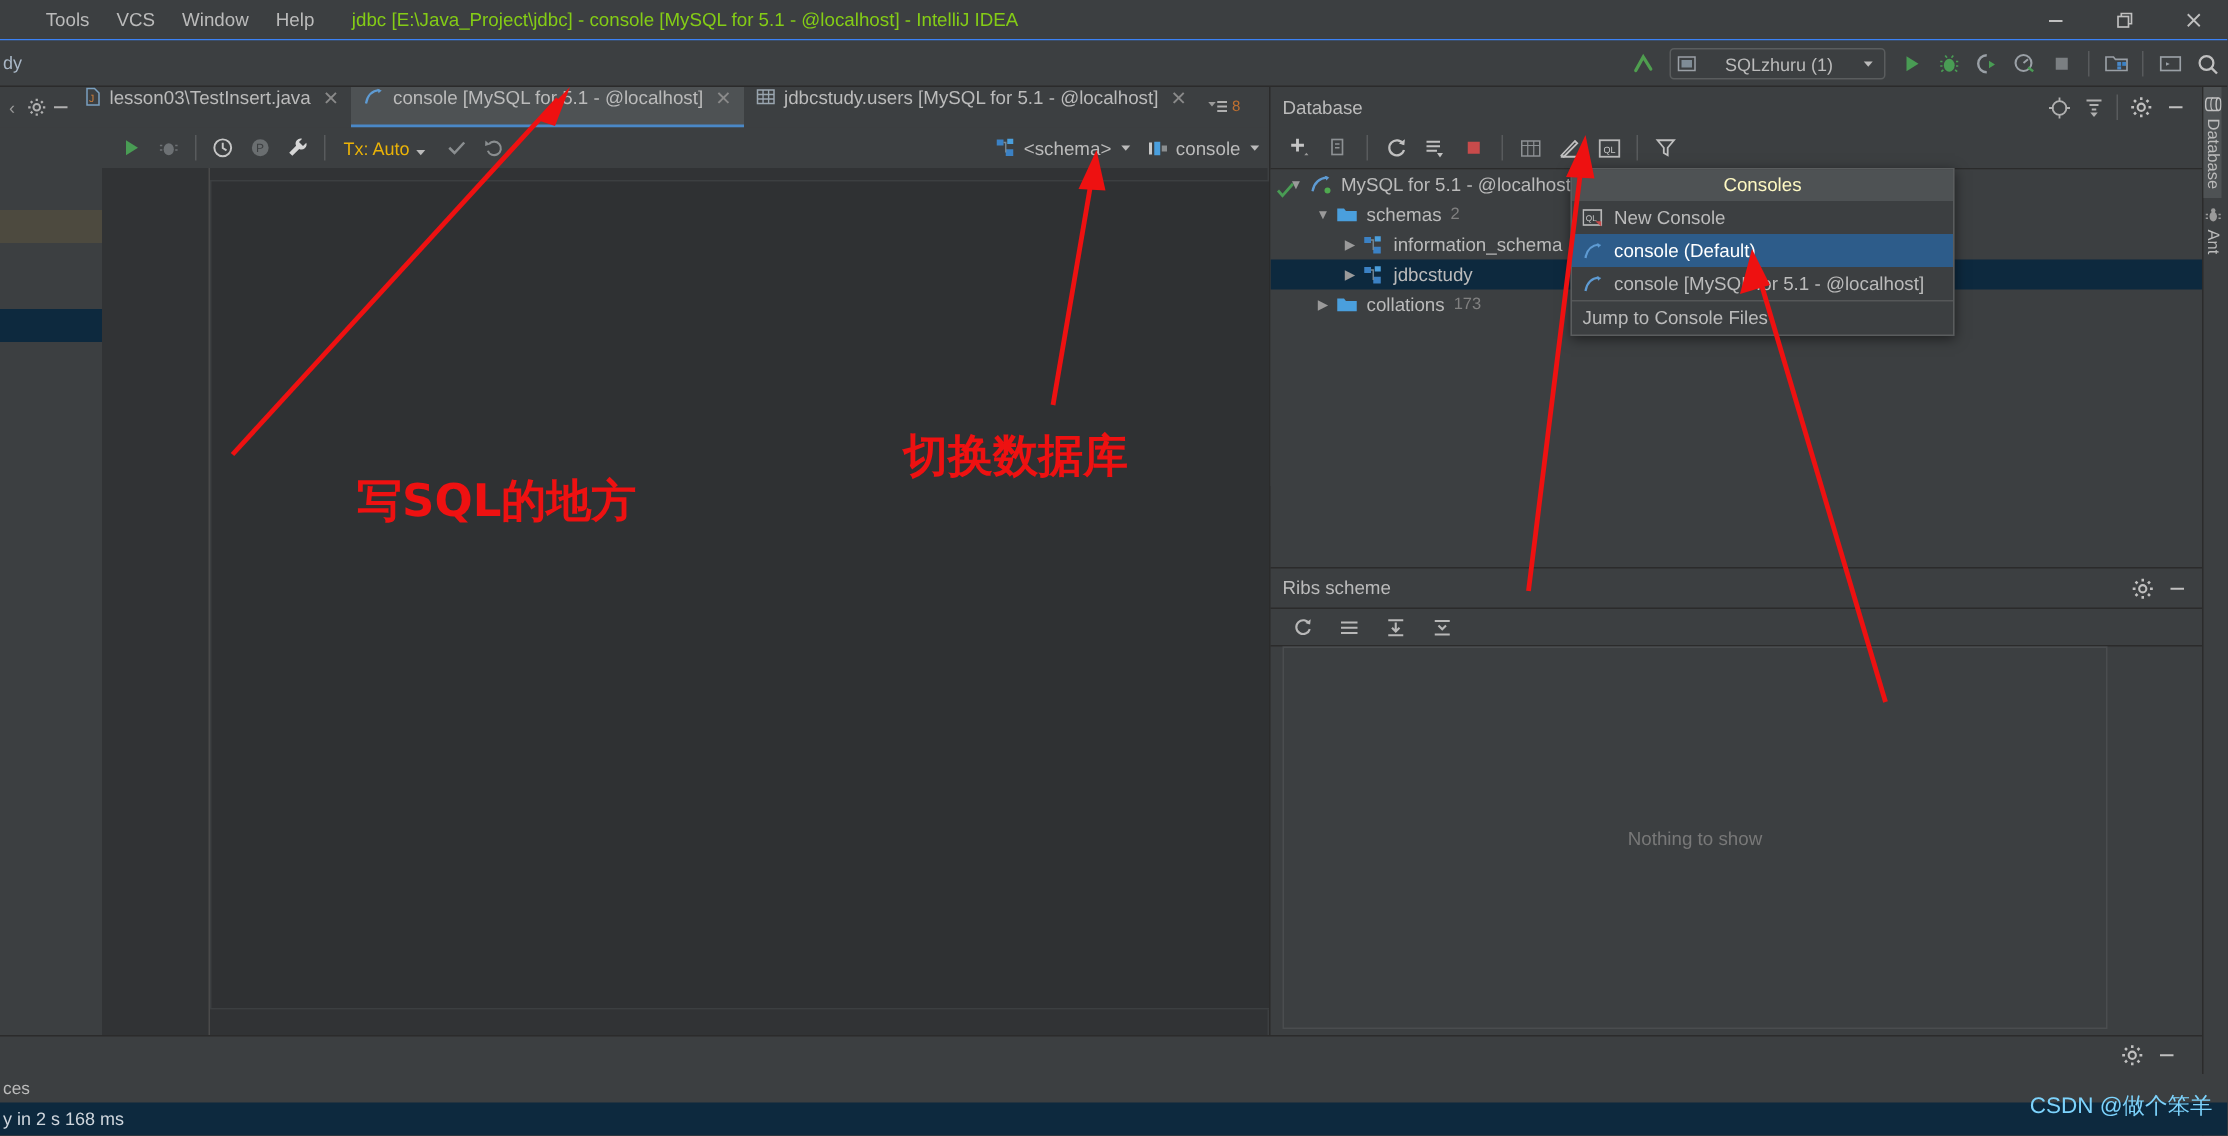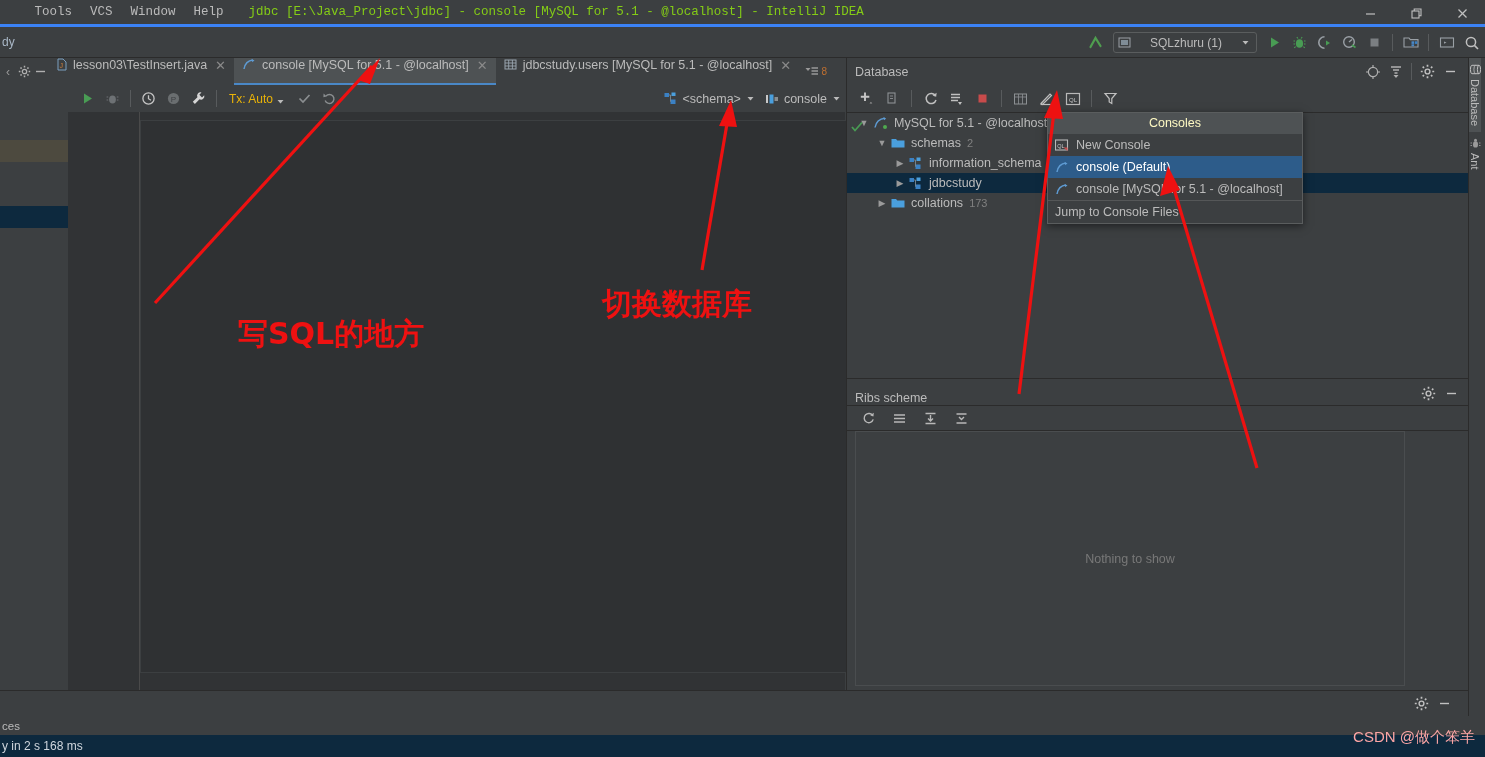--- a/index.html
+++ b/index.html
@@ -8,22 +8,21 @@
     background: #3c3f41;
     font-family: "Liberation Sans", sans-serif;
     overflow: hidden;
   }
   body { position: relative; }
 
   
   #titlebar {
     position:absolute; left:0; top:0; width:1485px; height:27px;
     background:#3c3f41; display:flex; align-items:center;
-    border-bottom:3px solid #3b82f6;
-    font-family:Liberation Mono, monospace;
+    border-bottom:1px solid #3b82f6;
   }
   .menu-item {
     color:#bbbbbb; font-size:12.5px; padding:0 9px; line-height:27px;
     white-space:nowrap;
   }
   #win-title {
     color:#84cc16; font-size:12.5px; margin-left:16px; white-space:nowrap;
   }
   #win-ctrls { position:absolute; right:0; top:0; height:27px; display:flex; }
   .wbtn { width:46px; height:27px; display:flex; align-items:center; justify-content:center; }
@@ -98,21 +97,21 @@
                 border-bottom:1px solid #2b2b2b; }
   #db-tree { position:relative; height:211px; background:#3c3f41; overflow:hidden; }
   .tnode { display:flex; align-items:center; height:20px; font-size:12.5px; color:#bbbbbb; white-space:nowrap; }
   .tnode .arrow { width:18px; text-align:center; color:#9a9a9a; font-size:9px; }
   .tnode .cnt { color:#808080; font-size:11px; margin-left:6px; }
   .tnode.selected { background:#0d293e; }
   #check-ok { position:absolute; left:-8px; top:3px; }
 
   
   #ribs { position:absolute; left:0; top:320px; width:622px; height:312px; }
-  #ribs-header { height:27px; display:flex; align-items:flex-end; padding:0 6px 0 8px;
+  #ribs-header { height:27px; display:flex; align-items:center; padding:0 6px 0 8px;
                  border-top:1px solid #2b2b2b; }
   #ribs-header .ttl { color:#bbbbbb; font-size:12.5px; flex:1; }
   #ribs-toolbar { height:26px; display:flex; align-items:center; gap:8px; padding:0 10px;
                   border-bottom:1px solid #2b2b2b; border-top:1px solid #2b2b2b; }
   #ribs-body { position:absolute; left:8px; top:53px; width:550px; height:255px;
                background:#3c3f41; border:1px solid #4a4d4f; display:flex;
                align-items:center; justify-content:center; }
   #ribs-body span { color:#787878; font-size:12.5px; }
 
   
@@ -139,21 +138,21 @@
 
   
   #bottom-bar { position:absolute; left:0; top:690px; width:1468px; height:26px; background:#3c3f41;
                 border-top:1px solid #2b2b2b; display:flex; align-items:center; }
   #bottom-bar .sp { flex:1; }
   #runrow { position:absolute; left:0; top:716px; width:1485px; height:19px; background:#3c3f41; }
   #runrow .lbl { color:#bbbbbb; font-size:11.5px; padding-left:2px; line-height:19px; }
   #statusbar { position:absolute; left:0; top:735px; width:1485px; height:22px; background:#0d293e;
                display:flex; align-items:center; }
   #statusbar .msg { color:#cfd6dd; font-size:12px; padding-left:2px; }
-  #watermark { position:absolute; right:10px; top:728px; color:#fca5a5; font-size:15px; z-index:50; }
+  #watermark { position:absolute; right:10px; top:728px; color:#7dd3fc; font-size:15px; z-index:50; }
 
   
   #anno { position:absolute; left:0; top:0; width:1485px; height:757px; pointer-events:none; z-index:60; }
   .anno-text { position:absolute; color:#ee1111; font-size:30px; font-weight:600;
                font-family:"DejaVu Sans", sans-serif; white-space:nowrap; }
 </style>
 </head>
 <body>
 
 <div id="titlebar">

